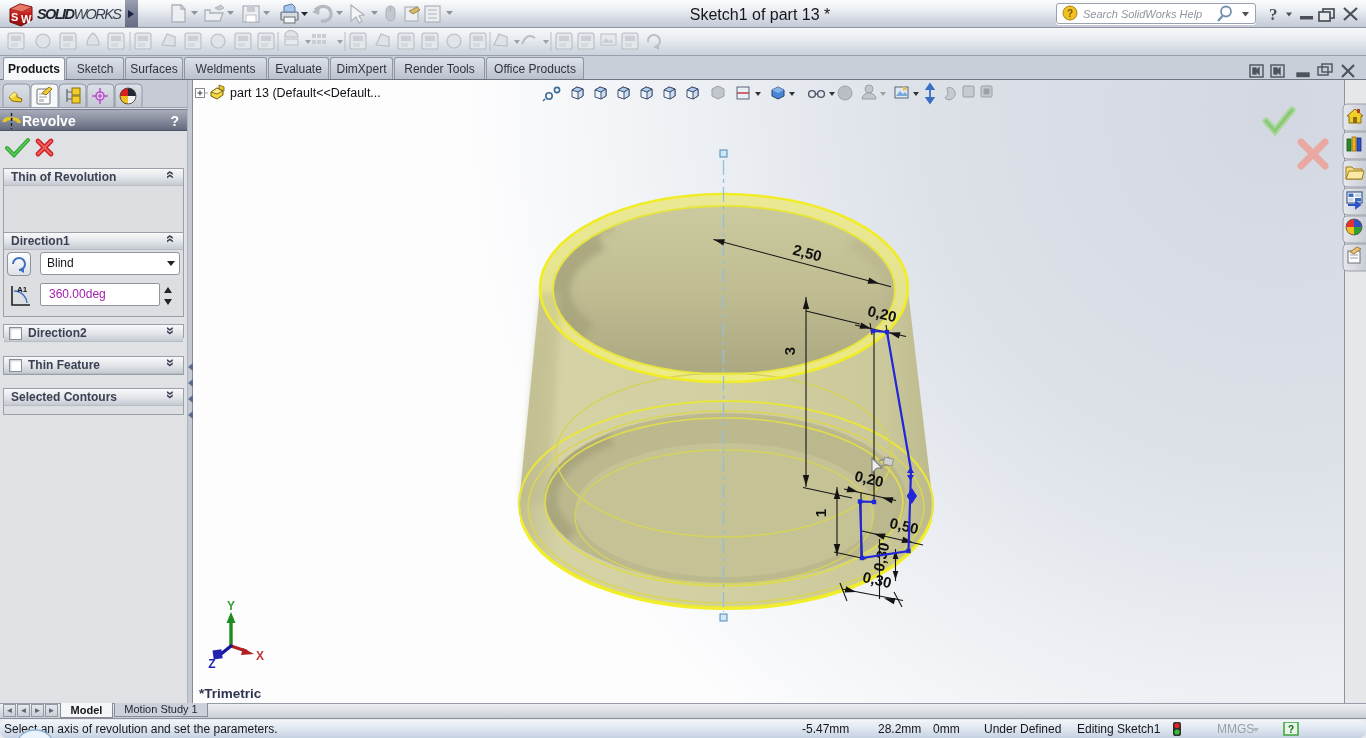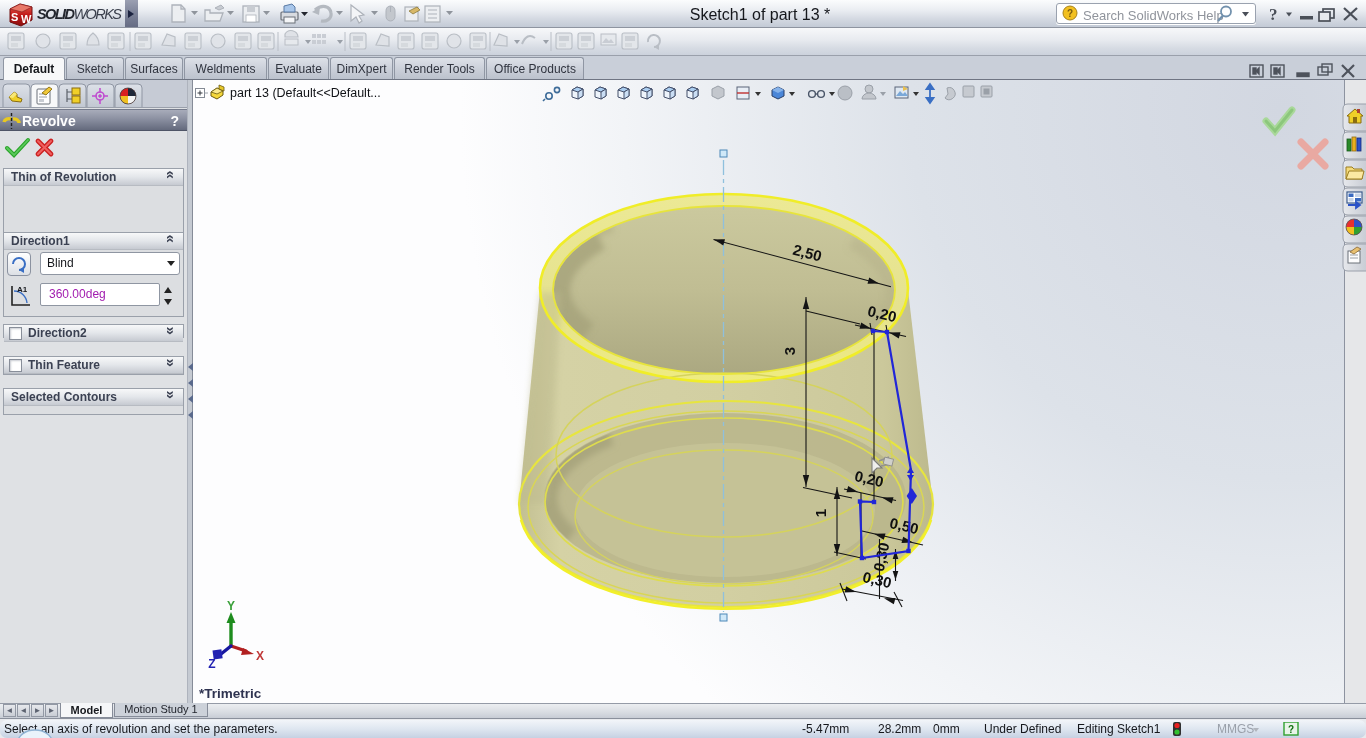--- a/index.html
+++ b/index.html
@@ -11,21 +11,21 @@
 #titlebar { left:0; top:0; width:1366px; height:28px;
   background:linear-gradient(to bottom,#fbfcfd 0%,#e9ecf1 40%,#d4d9e2 70%,#c3cad6 100%);
   border-bottom:1px solid #8e94a0; }
 #menuarrow { left:125px; top:0; width:13px; height:27px;
   background:linear-gradient(to bottom,#9ba0b2 0%,#7c8298 50%,#666c84 100%); }
 #menuarrow:after { content:""; position:absolute; left:3px; top:10px;
   border-left:6px solid #1c2340; border-top:4px solid transparent; border-bottom:4px solid transparent; }
 #doctitle { left:600px; top:6px; width:320px; text-align:center; font-size:16px; color:#15171c; }
 #searchbox { left:1056px; top:3px; width:200px; height:21px; background:#fff;
   border:1px solid #9aa2af; border-radius:3px; box-shadow:0 1px 0 #fff; }
-#searchtext { left:1083px; top:8px; font-size:13px; color:#90949c; }
+#searchtext { left:1083px; top:8px; font-size:11px; color:#90949c;font-style:italic; }
 
 
 #toolbar2 { left:0; top:28px; width:1366px; height:28px;
   background:linear-gradient(to bottom,#f7f8fa 0%,#e7eaef 45%,#d6dbe3 75%,#ccd2dc 100%);
   border-bottom:1px solid #9aa0ab; }
 
 
 #tabrow { left:0; top:56px; width:1366px; height:24px; background:#c9cfd9;
   border-bottom:1px solid #6f7583; }
 .tab { position:absolute; top:57px; height:22px; line-height:22px; text-align:center;
@@ -221,21 +221,21 @@
       <line x1="345" y1="4" x2="345" y2="23" stroke="#b9bec6" stroke-width="1"></line>
       <line x1="490" y1="4" x2="490" y2="23" stroke="#b9bec6" stroke-width="1"></line>
       <line x1="551" y1="4" x2="551" y2="23" stroke="#b9bec6" stroke-width="1"></line>
       <path d="M305,12 l6,0 l-3,4 z" fill="#9aa0a8"></path>
       <path d="M337,12 l6,0 l-3,4 z" fill="#9aa0a8"></path>
       <path d="M514,12 l6,0 l-3,4 z" fill="#9aa0a8"></path>
       <path d="M543,12 l6,0 l-3,4 z" fill="#9aa0a8"></path>
     </svg>
 
   <div id="tabrow" class="abs"></div>
-  <div class="tab active" style="left:3px; width:62px;">Default</div>
+  <div class="tab active" style="left:3px; width:62px;">Products</div>
   <div class="tab" style="left:66px; width:58px;">Sketch</div>
   <div class="tab" style="left:125px; width:58px;">Surfaces</div>
   <div class="tab" style="left:184px; width:83px;">Weldments</div>
   <div class="tab" style="left:268px; width:61px;">Evaluate</div>
   <div class="tab" style="left:330px; width:63px;">DimXpert</div>
   <div class="tab" style="left:394px; width:91px;">Render Tools</div>
   <div class="tab" style="left:486px; width:98px;">Office Products</div>
   <svg id="winctl" class="abs" style="left:1240px;top:56px;" width="126" height="24" viewBox="0 0 126 24">
       <g fill="none" stroke="#4e535c" stroke-width="1.4">
         <rect x="10" y="9" width="13" height="12"></rect>

